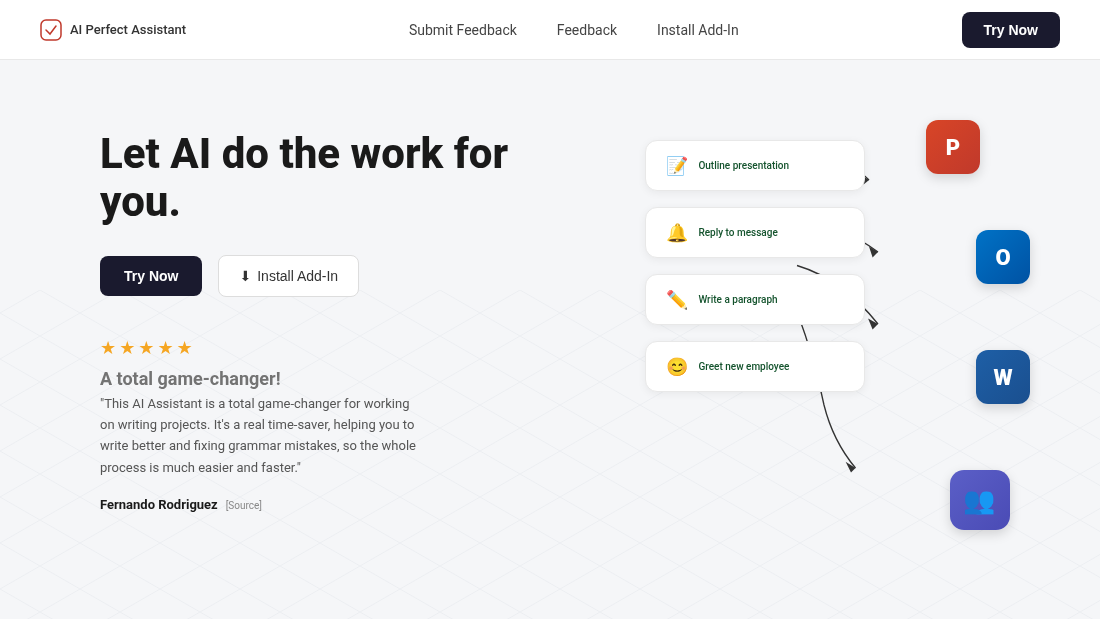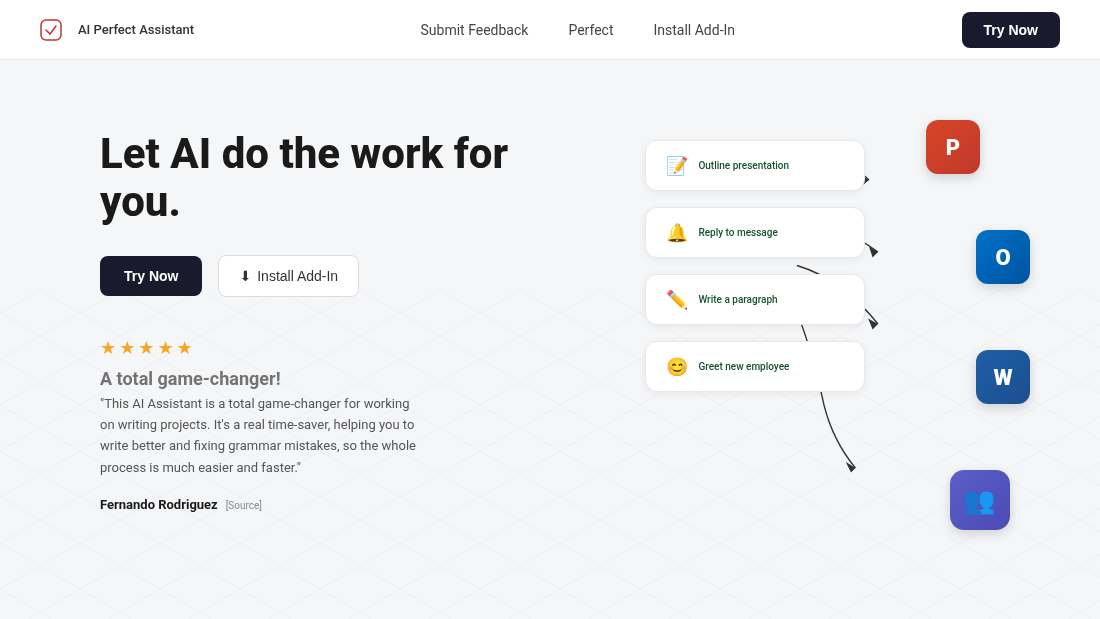--- a/index.html
+++ b/index.html
@@ -19,21 +19,21 @@
       align-items: center;
       justify-content: space-between;
       padding: 0 40px;
       height: 60px;
       background: white;
       border-bottom: 1px solid #e8e8e8;
     }
     .nav-logo {
       display: flex;
       align-items: center;
-      gap: 16px;
+      gap: 8px;
     }
     .nav-logo-icon {
       width: 22px;
       height: 22px;
     }
     .nav-logo-text {
       font-size: 13px;
       color: #333;
       font-weight: 500;
     }
@@ -305,21 +305,21 @@
   <div class="nav-logo">
     <svg class="nav-logo-icon" viewBox="0 0 22 22" fill="none" xmlns="http://www.w3.org/2000/svg">
       <rect x="1" y="1" width="20" height="20" rx="5" stroke="#c0392b" stroke-width="1.5" fill="none"></rect>
       <path d="M6 11 L10 15 L16 7" stroke="#c0392b" stroke-width="1.5" fill="none" stroke-linecap="round"></path>
     </svg>
     <span class="nav-logo-text">AI Perfect Assistant</span>
   </div>
 
   <div class="nav-links">
     <a class="nav-link">Submit Feedback</a>
-    <a class="nav-link">Perfect</a>
+    <a class="nav-link">Feedback</a>
     <a class="nav-link">Install Add-In</a>
   </div>
 
   <button class="nav-cta">Try Now</button>
 </nav>
 
 <div class="main">
 
   <div class="left-section">
     <h1 class="hero-title">Let AI do the work for you.</h1>

